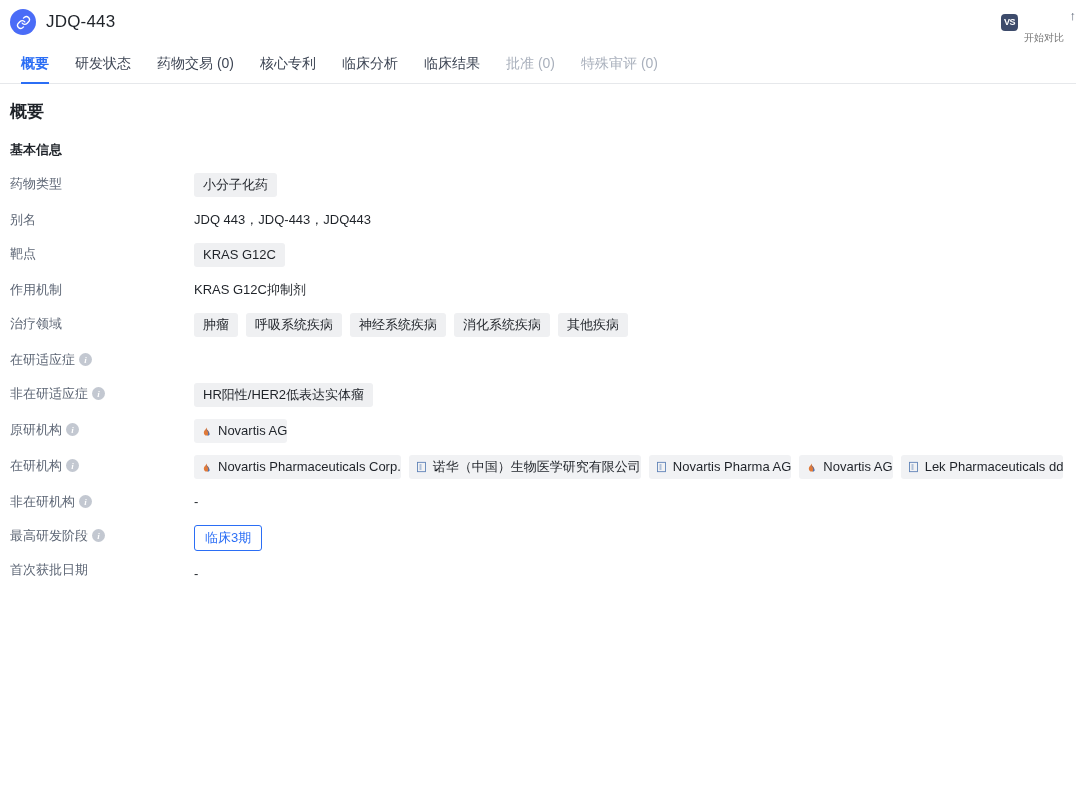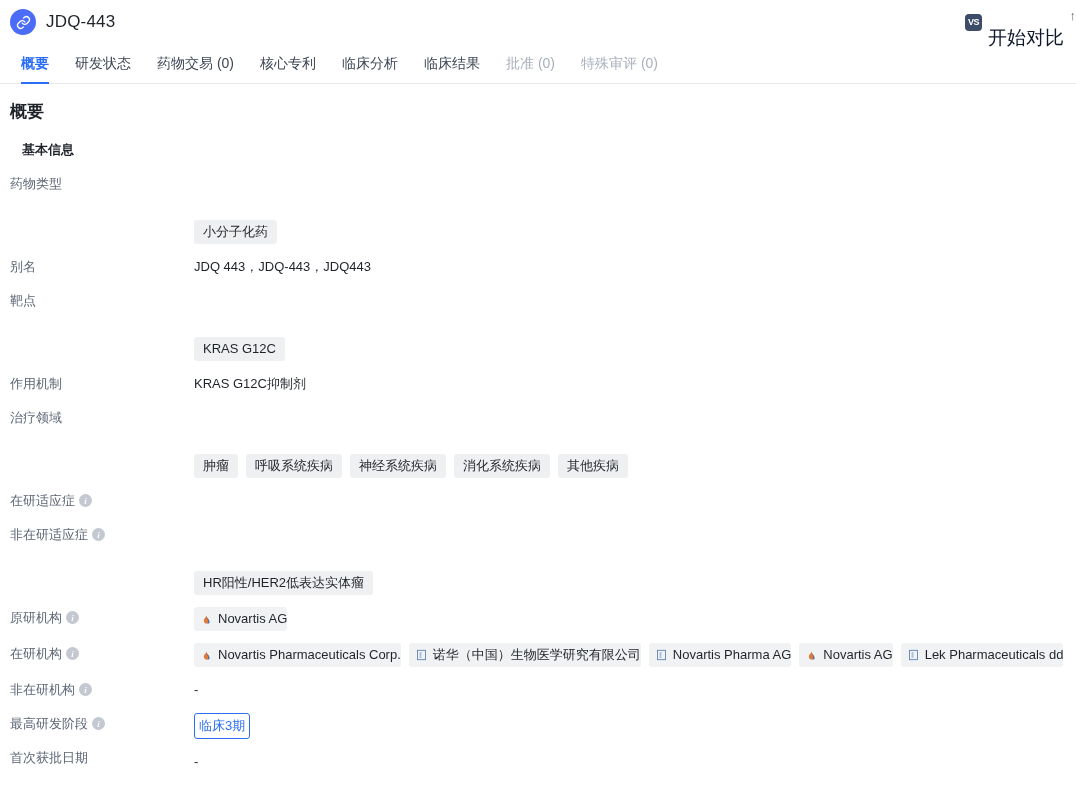--- a/index.html
+++ b/index.html
@@ -57,22 +57,22 @@
     background: #3d4b6b;
     color: #fff;
     font-size: 9px;
     font-weight: bold;
     display: flex;
     align-items: center;
     justify-content: center;
     letter-spacing: -0.5px;
   }
   .compare-label {
-    font-size: 19px;
-    color: #0f172a;
+    font-size: 10px;
+    color: #737373;
     margin-top: 32px;
   }
   .header-edge {
     position: absolute;
     right: 0;
     top: 8px;
     font-size: 13px;
     color: #5a6475;
   }
 
@@ -118,21 +118,21 @@
     font-size: 17px;
     font-weight: bold;
     color: #1f2329;
     padding: 0 0 0 10px;
     margin-bottom: 18px;
   }
   .subsection-title {
     font-size: 13px;
     font-weight: bold;
     color: #1f2329;
-    padding-left: 22px;
+    padding-left: 10px;
     margin-bottom: 8px;
   }
   .rows { }
   .row {
     display: flex;
     align-items: flex-start;
     padding: 6px 10px 6px 10px;
     min-height: 34px;
     box-sizing: border-box;
   }
@@ -173,21 +173,20 @@
     font-style: italic;
   }
   .chip {
     background: #eff0f2;
     border-radius: 3px;
     padding: 3px 9px;
     font-size: 13px;
     color: #1f2329;
     line-height: 18px;
     white-space: nowrap;
-    margin-top: 47px;
   }
   .org-chip {
     background: #f1f2f4;
     border-radius: 3px;
     padding: 3px 0 3px 6px;
     font-size: 13px;
     color: #1f2329;
     display: inline-flex;
     align-items: center;
     gap: 5px;
@@ -199,21 +198,21 @@
     height: 13px;
     display: inline-flex;
     align-items: center;
     justify-content: center;
     flex: 0 0 auto;
   }
   .phase-chip {
     border: 1px solid #2b6ef5;
     color: #2b6ef5;
     border-radius: 3px;
-    padding: 3px 4px;
+    padding: 3px 10px;
     font-size: 13px;
     line-height: 18px;
     background: #fff;
     white-space: nowrap;
   }
   .dash { color: #1f2329; }
   .row.cut {
     opacity: 1;
   }
   .row-label.cut, .row-value.cut {

